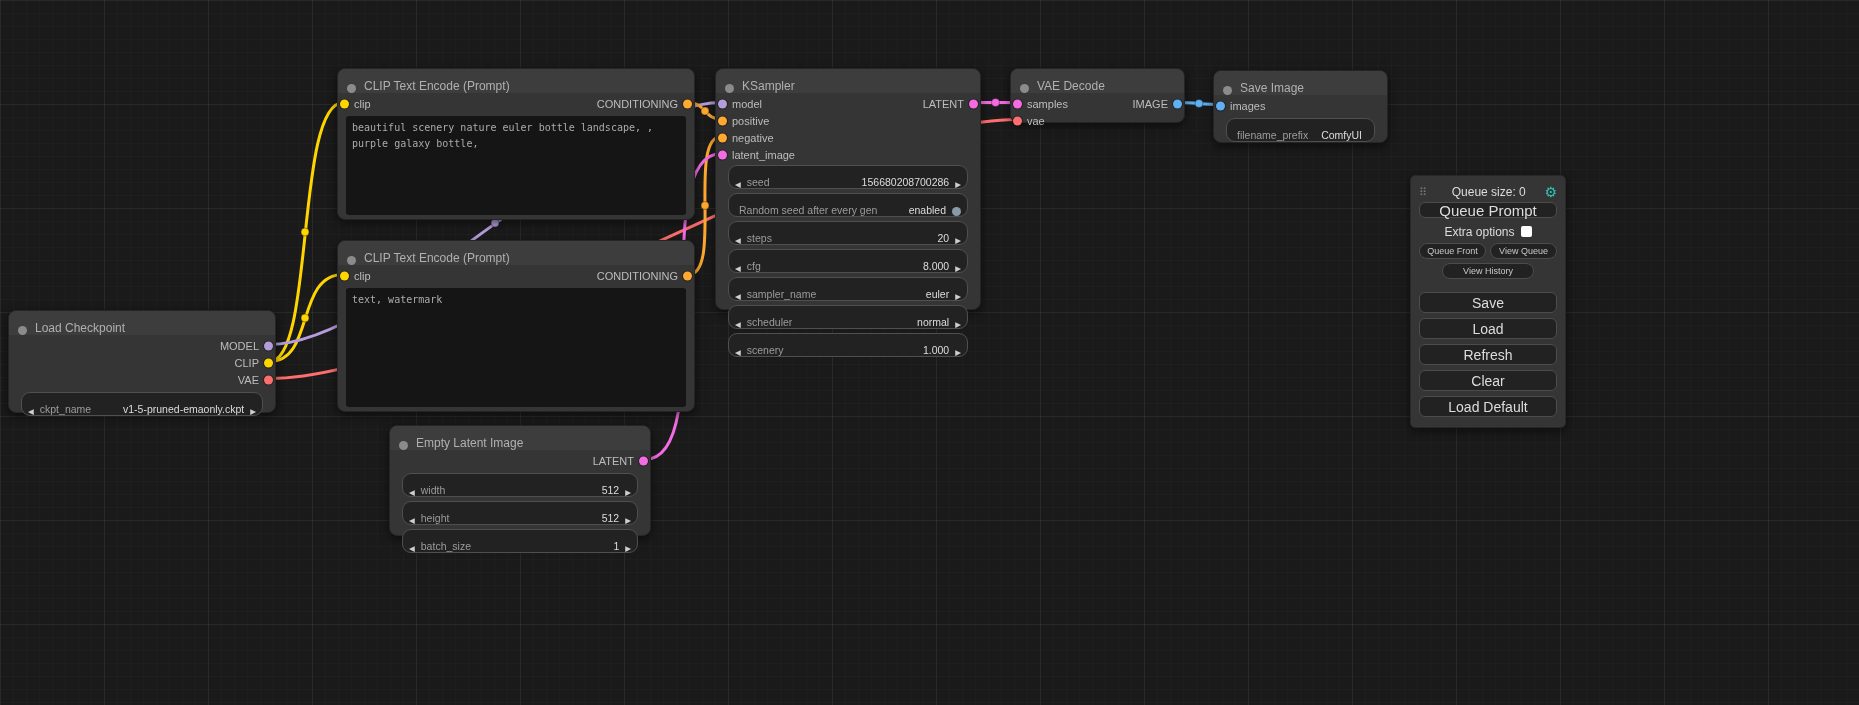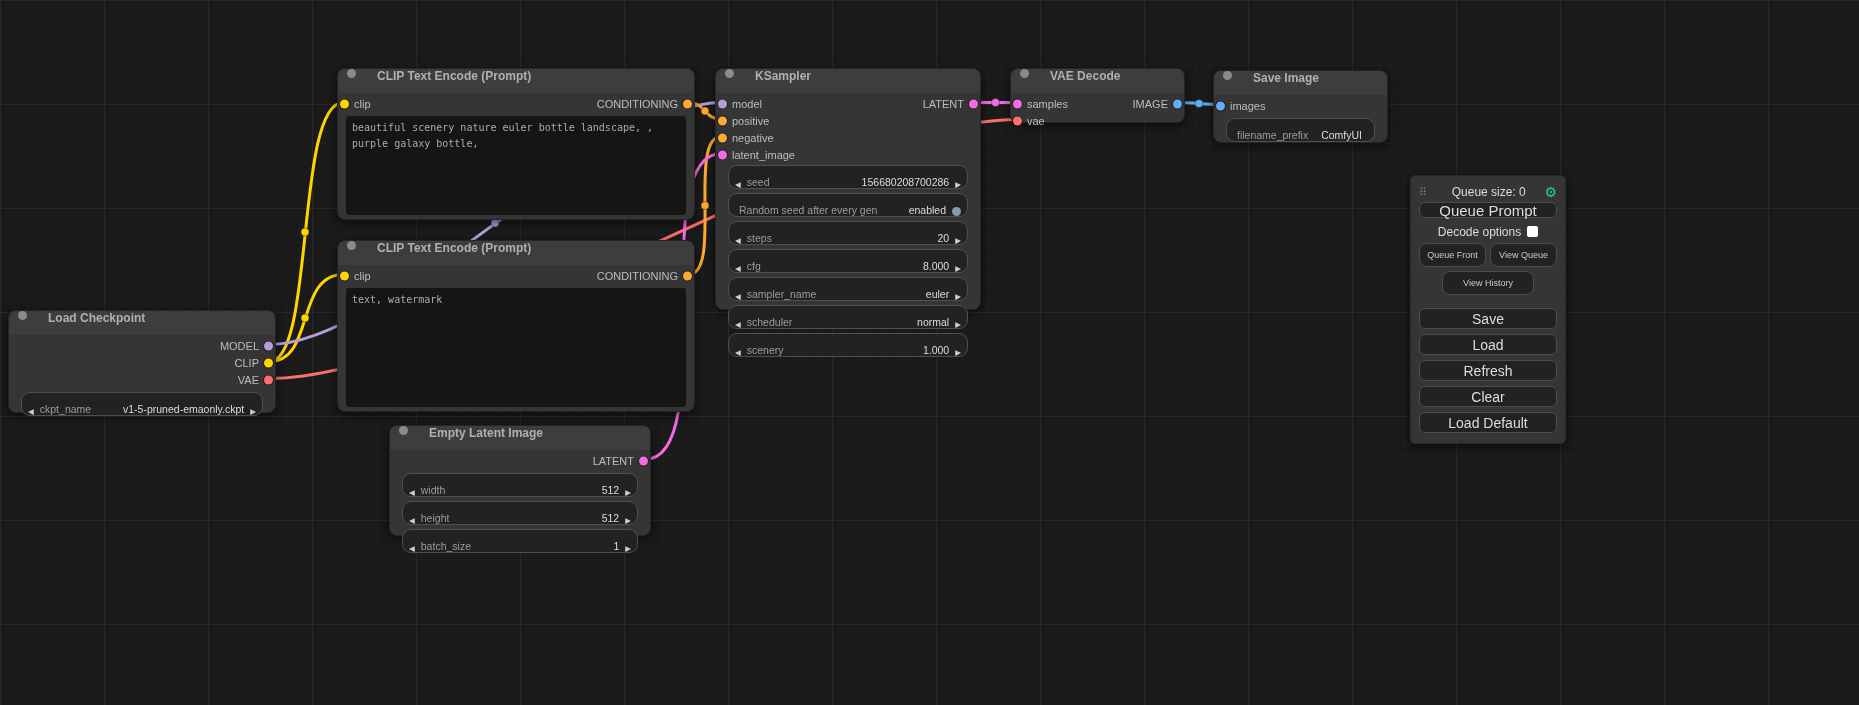--- a/index.html
+++ b/index.html
@@ -15,22 +15,22 @@
     background-size:104px 104px,104px 104px,13px 13px,13px 13px;
   }
   #links{position:absolute;left:0;top:0;z-index:1;}
   .node{
     position:absolute;z-index:2;background:#353535;
     border:1px solid #252525;border-radius:8px;
     box-shadow:0 3px 10px rgba(0,0,0,.55);
     box-sizing:border-box;
   }
   .ntitle{
-    height:24px;display:flex;align-items:flex-start;gap:21px;padding:0 9px;
-    font-size:12px;color:#b0b0b0;background:#3d3d3d;border-radius:7px 7px 0 0;font-weight:bold;
+    height:24px;display:flex;align-items:flex-end;gap:8px;padding:0 9px;
+    font-size:12px;color:#b0b0b0;background:#3d3d3d;border-radius:7px 7px 0 0;
   }
   .cdot{width:9px;height:9px;border-radius:50%;background:#8b8b8b;flex:0 0 auto;}
   .rows{margin-top:2px;}
   .srow{
     height:17px;display:flex;align-items:center;position:relative;
     font-size:11px;color:#bdbdbd;padding:0 16px;
   }
   .srow.out{justify-content:flex-end;}
   .srow.both{justify-content:space-between;}
   .sdot{
@@ -71,21 +71,21 @@
     display:flex;align-items:center;justify-content:center;
     background:#222;border:1px solid #4c4c4c;border-radius:6px;color:#ddd;
     box-sizing:border-box;cursor:default;
   }
   .btn.big{height:21px;font-size:14px;margin-top:5px;}
   .btn.prompt{height:16px;font-size:15px;margin-top:2px;}
   .btn.first{margin-top:13px;}
   .pill{
     display:flex;align-items:center;justify-content:center;
     background:#222;border:1px solid #4c4c4c;border-radius:8px;
-    color:#c9c9c9;font-size:9px;height:24px;box-sizing:border-box;
+    color:#c9c9c9;font-size:9px;height:16px;box-sizing:border-box;
   }
   .extra{display:flex;align-items:center;justify-content:center;gap:6px;margin-top:7px;height:13px;font-size:12px;}
   .chk{width:11px;height:11px;background:#fff;border-radius:2px;}
   .prow{display:flex;gap:4px;margin-top:5px;}
   .prow .pill{flex:1;}
   .vh{width:92px;margin:4px auto 0;}
 </style>
 </head>
 <body>
 
@@ -323,21 +323,21 @@
 </div>
 
 <div class="qpanel">
   <div class="qhead">
     <span class="qhandle">⠿</span>
     <span class="qsize">Queue size: 0</span>
     <span class="qgear">⚙</span>
   </div>
   <div class="btn prompt">Queue Prompt</div>
   <div class="extra">
-    <span>Decode options</span>
+    <span>Extra options</span>
     <span class="chk"></span>
   </div>
   <div class="prow">
     <div class="pill">Queue Front</div>
     <div class="pill">View Queue</div>
   </div>
   <div class="pill vh">View History</div>
   <div class="btn big first">Save</div>
   <div class="btn big">Load</div>
   <div class="btn big">Refresh</div>

